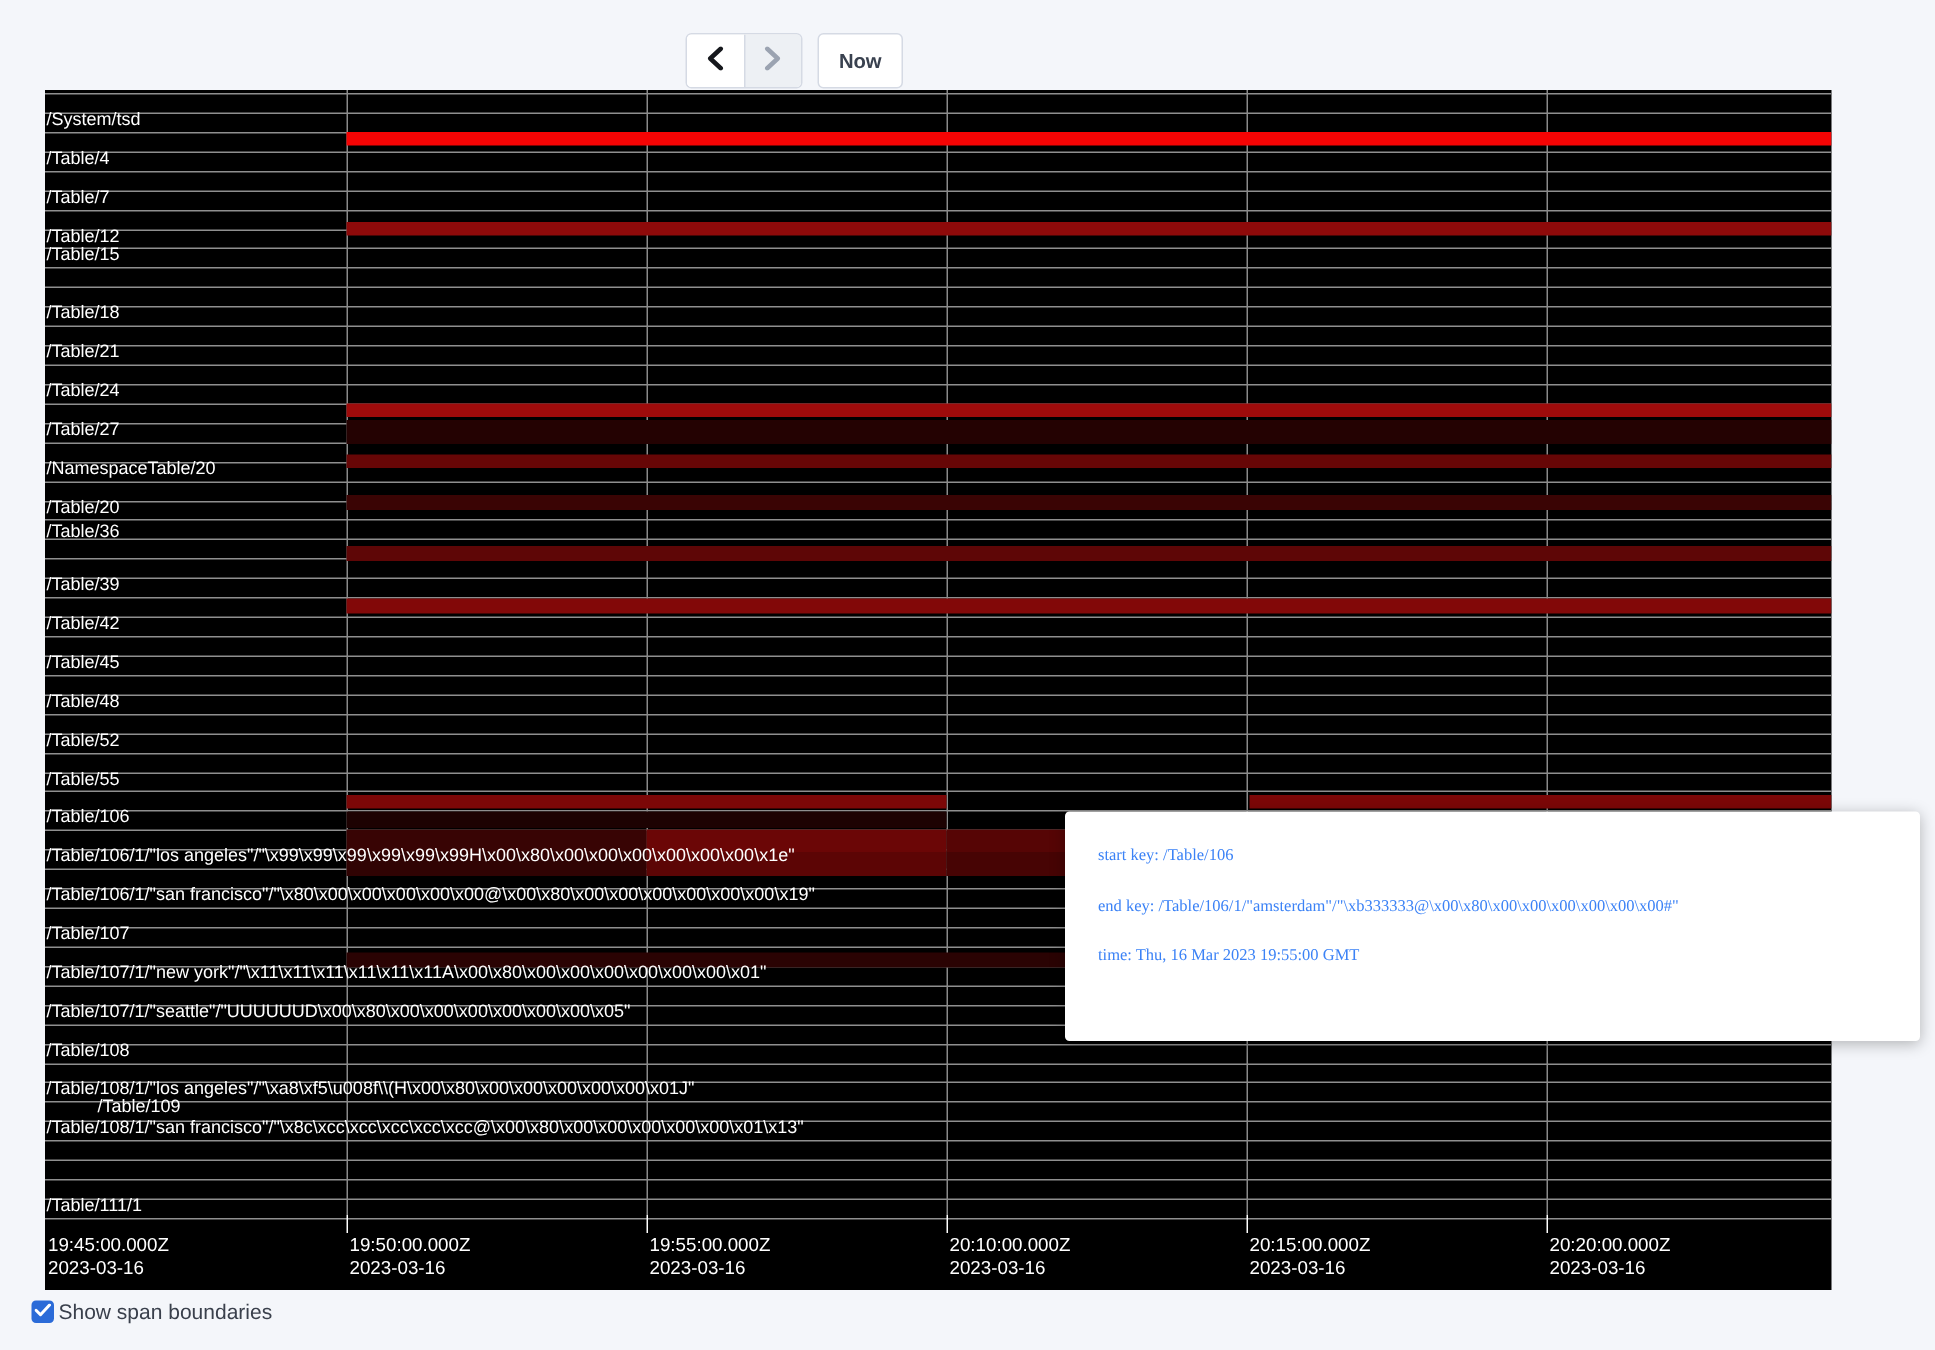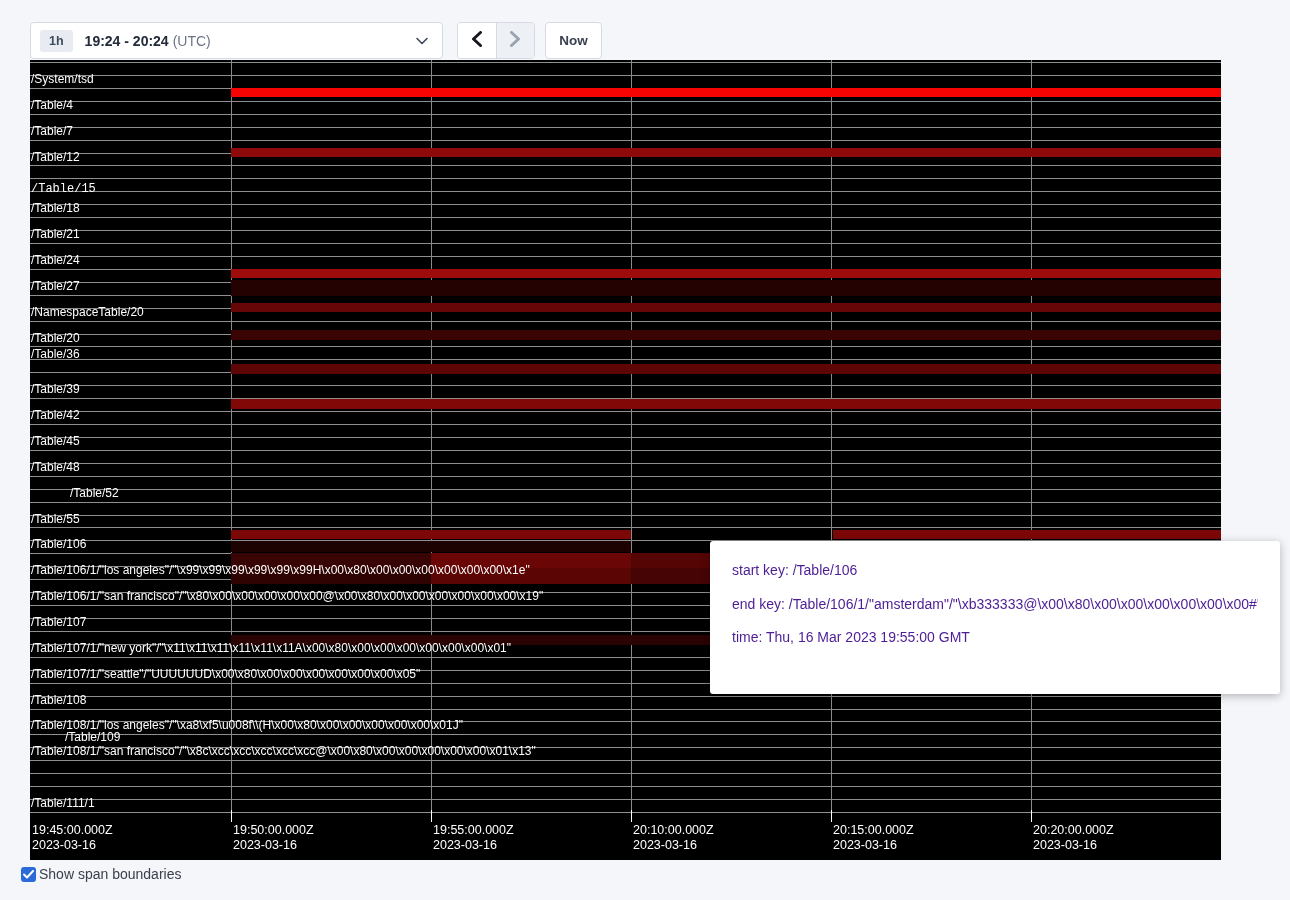--- a/index.html
+++ b/index.html
@@ -58,49 +58,38 @@
   .axis-label { position:absolute; top:763px; color:#fff; font-size:12.5px; line-height:15px; white-space:nowrap; }
   .axis-label .d { display:block; }
 
   
   .tooltip {
     position:absolute; left:710px; top:541px; width:570px; height:153px;
     background:#fff; border-radius:3px; box-shadow:0 2px 10px rgba(0,0,0,0.28);
     padding:14px 22px 0 22px; z-index:5;
   }
   .tooltip .tline {
-    font-size:14px; color:#4c1d95; line-height:20px; margin-top:13.5px;
-    white-space:nowrap; overflow:hidden;
+    font-size:11px; color:#3b82f6; line-height:20px; margin-top:13.5px;
+    white-space:nowrap; overflow:hidden;font-family:Liberation Serif, serif;
   }
   .tooltip .tline:first-child { margin-top:5px; }
 
   
   .cb-row { position:absolute; left:21px; top:866px; display:flex; align-items:center; }
   .checkbox {
     width:15px; height:15px; background:#2b6bd8; border-radius:3px;
     display:flex; align-items:center; justify-content:center; cursor:pointer; flex:none;
   }
   .cb-label { font-size:14px; color:#3a404c; margin-left:3px; }
 </style>
 </head>
 <body>
 
 <div class="page">
 
-  <div class="time-selector">
-    <span class="duration-badge">1h</span>
-    <span>
-      <span class="range-text">19:24 - 20:24</span><span class="tz-text">(UTC)</span>
-    </span>
-    <span class="chev-down">
-      <svg width="12" height="8" viewBox="0 0 12 8">
-          <polyline points="1,1.5 6,6.5 11,1.5" fill="none" stroke="#3f4a5c" stroke-width="1.6" stroke-linecap="round" stroke-linejoin="round"></polyline>
-        </svg>
-    </span>
-  </div>
 
   <div class="nav-group">
     <button class="nav-btn prev">
       <span>
         <svg width="12" height="16" viewBox="0 0 12 16">
             <polyline points="9.5,1.5 2.5,8 9.5,14.5" fill="none" stroke="#16181d" stroke-width="3" stroke-linecap="round" stroke-linejoin="round"></polyline>
           </svg>
       </span>
     </button>
     <button class="nav-btn next">
@@ -199,33 +188,33 @@
       <div class="band" style="top: 493px; height: 15px; left: 401px; width: 200px; background: rgb(107, 6, 6);"></div>
       <div class="band" style="top: 493px; height: 15px; left: 601px; width: 79px; background: rgb(86, 5, 5);"></div>
       <div class="band" style="top: 508px; height: 16px; left: 201px; width: 200px; background: rgb(48, 3, 3);"></div>
       <div class="band" style="top: 508px; height: 16px; left: 401px; width: 200px; background: rgb(92, 5, 5);"></div>
       <div class="band" style="top: 508px; height: 16px; left: 601px; width: 79px; background: rgb(71, 4, 4);"></div>
       <div class="band" style="top: 575px; height: 10px; left: 201px; width: 479px; background: rgb(42, 3, 3);"></div>
       <div class="row-label" style="top: 12px;">/System/tsd</div>
       <div class="row-label" style="top: 37.857px;">/Table/4</div>
       <div class="row-label" style="top: 63.714px;">/Table/7</div>
       <div class="row-label" style="top: 89.571px;">/Table/12</div>
-      <div class="row-label" style="top: 122px; font-family: Liberation Mono, monospace;">/Table/15</div>
+      <div class="row-label" style="top: 102px;">/Table/15</div>
       <div class="row-label" style="top: 141.285px;">/Table/18</div>
       <div class="row-label" style="top: 167.142px;">/Table/21</div>
       <div class="row-label" style="top: 192.999px;">/Table/24</div>
       <div class="row-label" style="top: 218.856px;">/Table/27</div>
       <div class="row-label" style="top: 244.713px;">/NamespaceTable/20</div>
       <div class="row-label" style="top: 270.57px;">/Table/20</div>
       <div class="row-label" style="top: 287px;">/Table/36</div>
       <div class="row-label" style="top: 322.284px;">/Table/39</div>
       <div class="row-label" style="top: 348.141px;">/Table/42</div>
       <div class="row-label" style="top: 373.998px;">/Table/45</div>
       <div class="row-label" style="top: 399.855px;">/Table/48</div>
-      <div class="row-label" style="top: 425.712px; padding-left: 39px;">/Table/52</div>
+      <div class="row-label" style="top: 425.712px;">/Table/52</div>
       <div class="row-label" style="top: 451.569px;">/Table/55</div>
       <div class="row-label" style="top: 477.426px;">/Table/106</div>
       <div class="row-label" style="top: 503.283px;">/Table/106/1/"los angeles"/"\x99\x99\x99\x99\x99\x99H\x00\x80\x00\x00\x00\x00\x00\x00\x1e"</div>
       <div class="row-label" style="top: 529.14px;">/Table/106/1/"san francisco"/"\x80\x00\x00\x00\x00\x00@\x00\x80\x00\x00\x00\x00\x00\x00\x19"</div>
       <div class="row-label" style="top: 554.997px;">/Table/107</div>
       <div class="row-label" style="top: 580.854px;">/Table/107/1/"new york"/"\x11\x11\x11\x11\x11\x11A\x00\x80\x00\x00\x00\x00\x00\x00\x01"</div>
       <div class="row-label" style="top: 606.711px;">/Table/107/1/"seattle"/"UUUUUUD\x00\x80\x00\x00\x00\x00\x00\x00\x05"</div>
       <div class="row-label" style="top: 632.568px;">/Table/108</div>
       <div class="row-label" style="top: 658.425px;">/Table/108/1/"los angeles"/"\xa8\xf5\u008f\\(H\x00\x80\x00\x00\x00\x00\x00\x01J"</div>
       <div class="row-label" style="top: 684.282px;">/Table/108/1/"san francisco"/"\x8c\xcc\xcc\xcc\xcc\xcc@\x00\x80\x00\x00\x00\x00\x00\x01\x13"</div>

